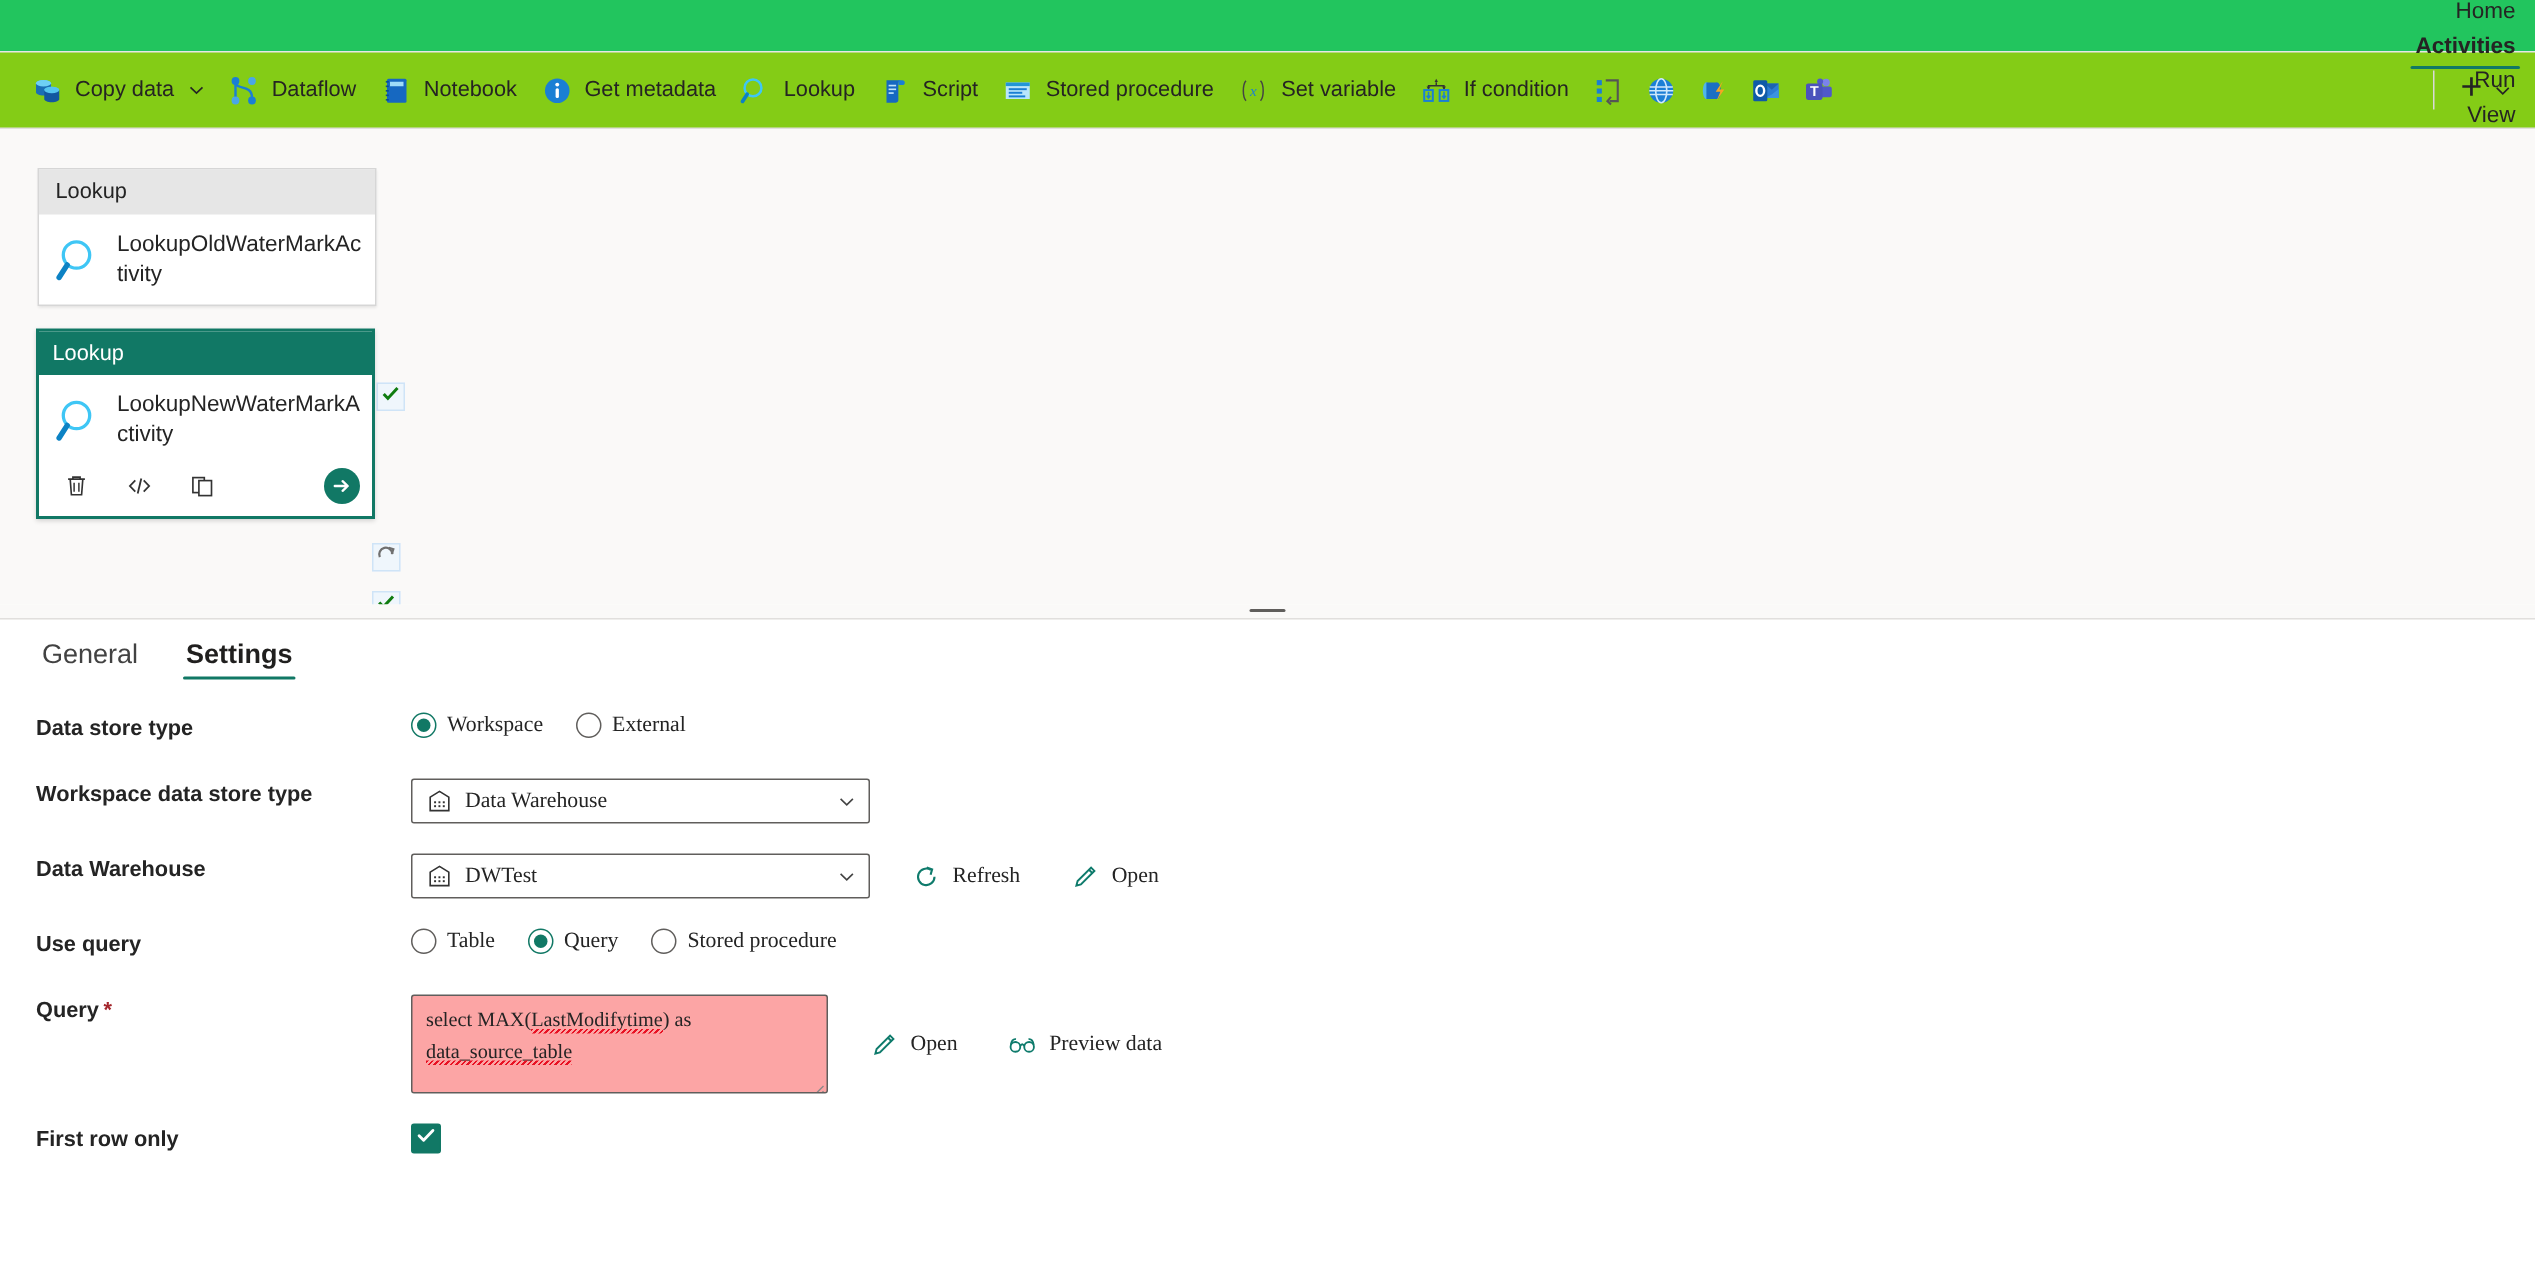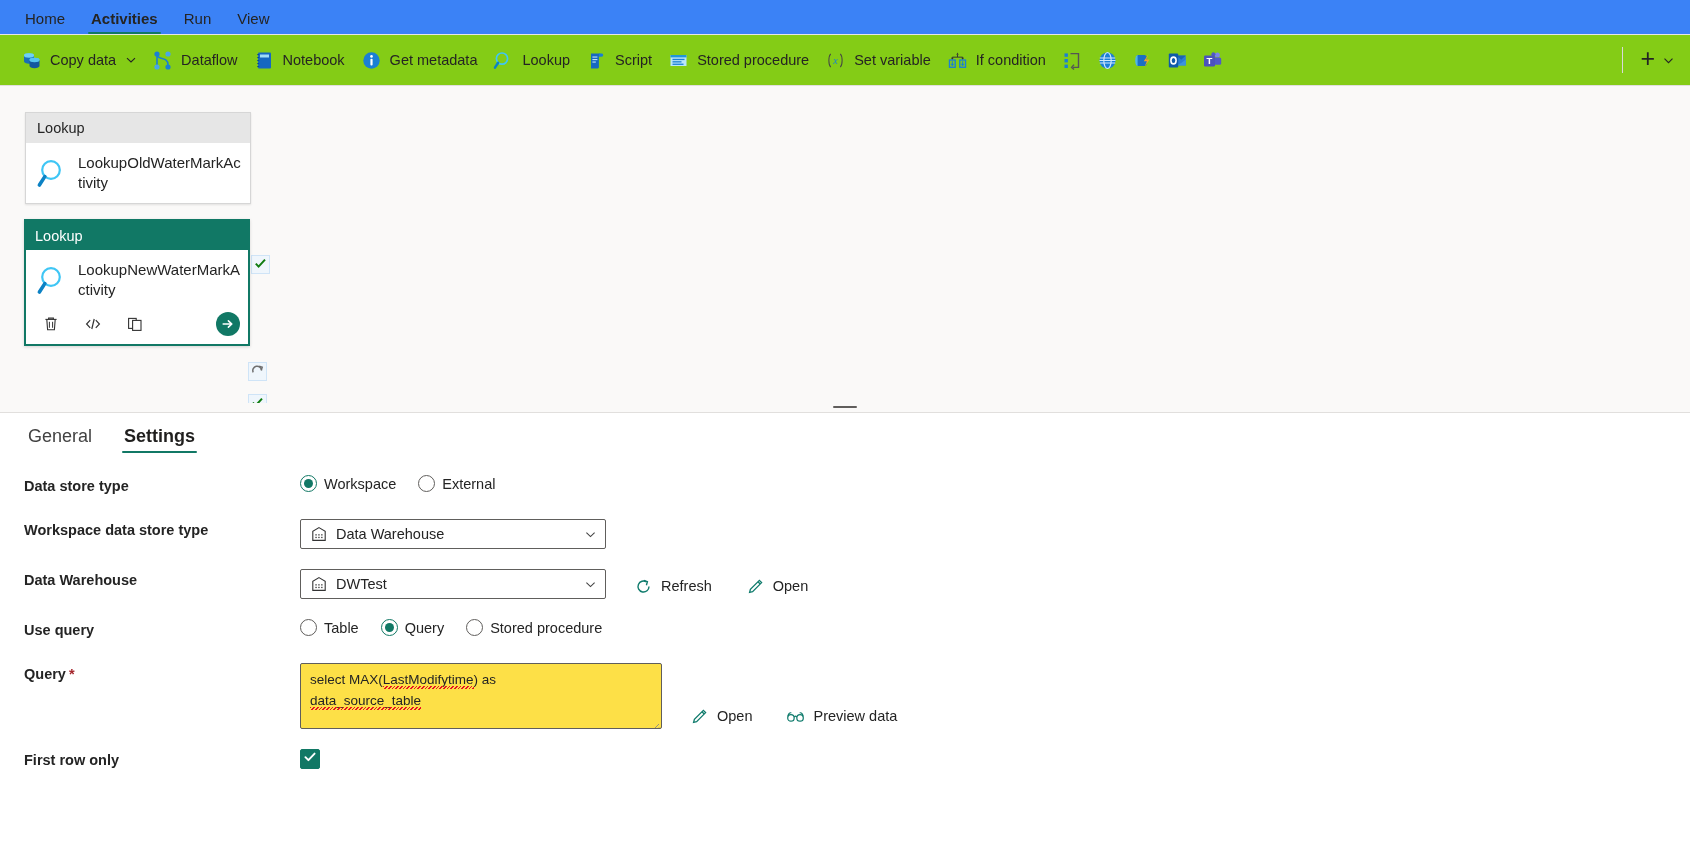--- a/index.html
+++ b/index.html
@@ -15,22 +15,23 @@
     overflow: hidden;
     position: relative;
   }
 
   
   .ribbon-tabs {
     height: 34px;
     display: flex;
     align-items: flex-end;
     padding-left: 12px;
-    background: #3b82f6;
-    box-sizing: border-box;
+    background: #22c55e;
+    box-sizing: border-box;
+    flex-direction: column;
   }
   .ribbon-tab {
     position: relative;
     padding: 0 13px 7px 13px;
     font-size: 15px;
     color: #252423;
     cursor: pointer;
     line-height: 16px;
   }
   .ribbon-tab.active {
@@ -265,33 +266,32 @@
     background: #117865;
     border-radius: 2px;
   }
   .panel-body { padding: 22px 0 0 24px; }
 
   .frow {
     display: flex;
     align-items: flex-start;
     margin-bottom: 20px;
     min-height: 24px;
-    gap: 26px;
   }
   .flabel {
     width: 250px;
     flex: none;
     font-size: 14.5px;
     font-weight: bold;
     color: #242424;
     padding-top: 3px;
   }
   .req-star { color: #a4262c; font-weight: bold; margin-left: 3px; }
 
-  .fcontrol { display: flex; align-items: flex-end; }
+  .fcontrol { display: flex; align-items: center; font-family: Liberation Serif, serif; }
 
   
   .radio-group { display: flex; align-items: center; }
   .radio-opt {
     display: inline-flex;
     align-items: center;
     margin-right: 22px;
     cursor: pointer;
     font-size: 14.5px;
     color: #242424;
@@ -356,25 +356,25 @@
     box-sizing: border-box;
   }
   .linkbtn .lb-icon {
     width: 19px; height: 19px; margin-right: 8px;
     display: inline-flex; align-items: center; justify-content: center;
     flex: none;
   }
 
   
   .qbox {
-    width: 362px;
+    width: 278px;
     height: 66px;
     border: 1px solid #605e5c;
     border-radius: 2px;
-    background: #fde047;
+    background: #fca5a5;
     padding: 5px 8px 5px 9px;
     box-sizing: border-box;
     font-size: 13.5px;
     line-height: 21px;
     color: #242424;
     position: relative;
     overflow: hidden;
     cursor: text;
   }
   .sp { text-decoration: none; position: relative; }

